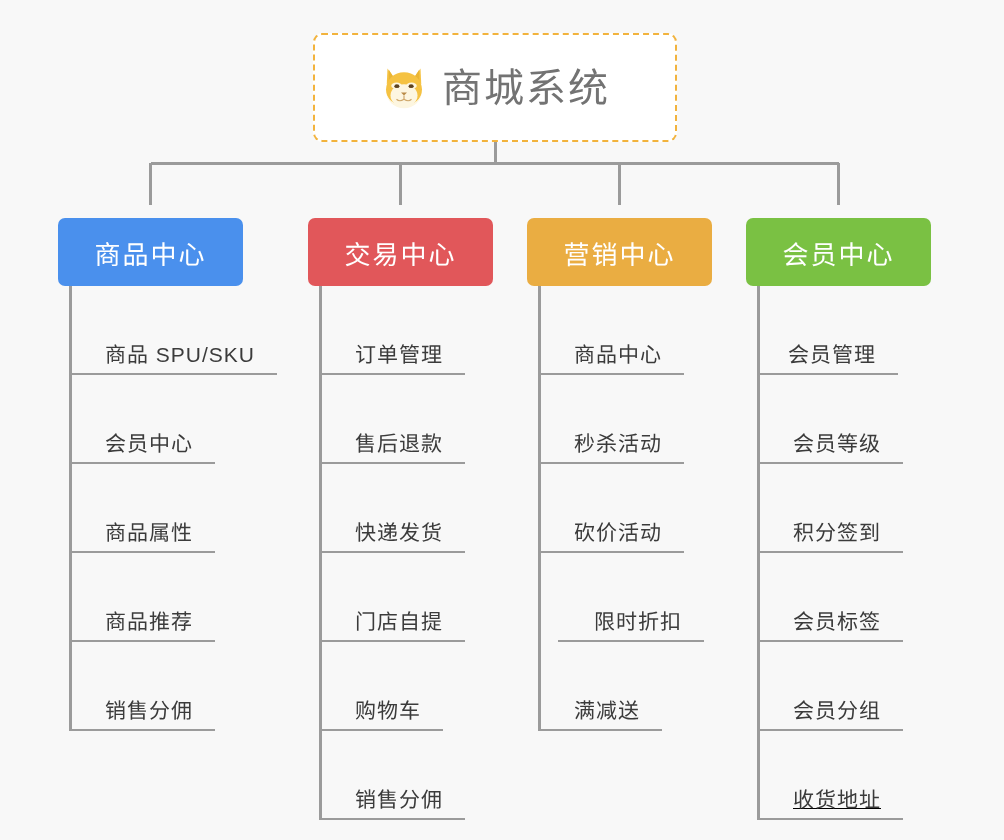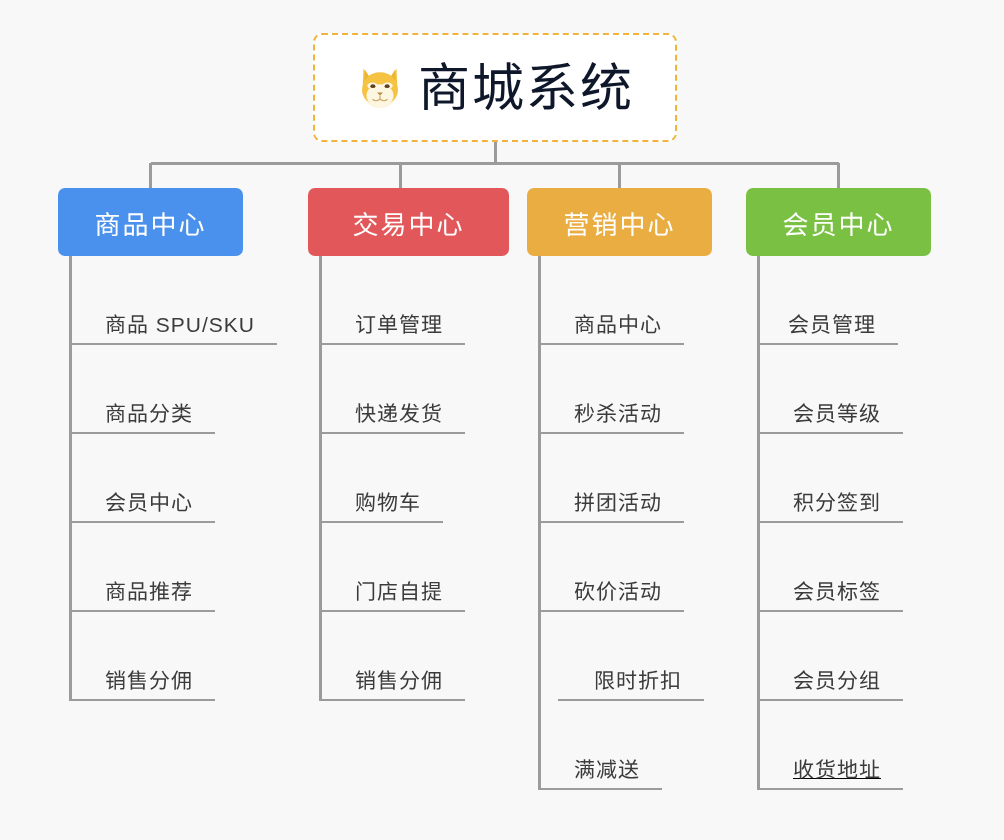--- a/index.html
+++ b/index.html
@@ -38,23 +38,23 @@
     justify-content: center;
     gap: 14px;
   }
   .root-icon {
     width: 48px;
     height: 48px;
     flex: 0 0 48px;
     position: relative;
   }
   .root-title {
-    font-size: 52px;
+    font-size: 40px;
     line-height: 1;
-    color: #0f172a;
+    color: #737373;
     letter-spacing: 2px;
     white-space: nowrap;
   }
 
   
   .connector-svg {
     position: absolute;
     left: 0;
     top: 0;
     width: 1004px;
@@ -65,21 +65,21 @@
   
   .columns {
     position: absolute;
     left: 0;
     top: 0;
     width: 1004px;
     height: 840px;
   }
   .column {
     position: absolute;
-    top: 188px;
+    top: 218px;
   }
   .cat-box {
     height: 68px;
     box-sizing: border-box;
     border-radius: 7px;
     display: flex;
     align-items: center;
     justify-content: center;
     color: #ffffff;
     font-size: 26px;
@@ -161,72 +161,72 @@
       <div class="column" style="left: 58px; width: 185px;">
         <div class="cat-box" style="background: rgb(74, 144, 237); width: 185px;">
           <span>商品中心</span>
         </div>
         <div class="leaves">
           <div class="spine" style="background: rgb(155, 155, 155);"></div>
           <div class="leaf">
             <span class="leaf-inner" style="border-bottom-color: rgb(155, 155, 155);"><span class="leaf-label">商品 SPU/SKU</span></span>
           </div>
           <div class="leaf">
-            <span class="leaf-inner" style="border-bottom-color: rgb(155, 155, 155);"><span class="leaf-label">商品分类</span></span>
-          </div>
-          <div class="leaf">
             <span class="leaf-inner" style="border-bottom-color: rgb(155, 155, 155);"><span class="leaf-label">会员中心</span></span>
           </div>
           <div class="leaf">
+            <span class="leaf-inner" style="border-bottom-color: rgb(155, 155, 155);"><span class="leaf-label">商品属性</span></span>
+          </div>
+          <div class="leaf">
             <span class="leaf-inner" style="border-bottom-color: rgb(155, 155, 155);"><span class="leaf-label">商品推荐</span></span>
           </div>
           <div class="leaf">
             <span class="leaf-inner" style="border-bottom-color: rgb(155, 155, 155);"><span class="leaf-label">销售分佣</span></span>
           </div>
         </div>
       </div>
       <div class="column" style="left: 308px; width: 185px;">
-        <div class="cat-box" style="background: rgb(225, 87, 90); width: 201px;">
+        <div class="cat-box" style="background: rgb(225, 87, 90); width: 185px;">
           <span>交易中心</span>
         </div>
         <div class="leaves">
           <div class="spine" style="background: rgb(155, 155, 155);"></div>
           <div class="leaf">
             <span class="leaf-inner" style="border-bottom-color: rgb(155, 155, 155);"><span class="leaf-label">订单管理</span></span>
           </div>
           <div class="leaf">
+            <span class="leaf-inner" style="border-bottom-color: rgb(155, 155, 155);"><span class="leaf-label">售后退款</span></span>
+          </div>
+          <div class="leaf">
             <span class="leaf-inner" style="border-bottom-color: rgb(155, 155, 155);"><span class="leaf-label">快递发货</span></span>
           </div>
           <div class="leaf">
+            <span class="leaf-inner" style="border-bottom-color: rgb(155, 155, 155);"><span class="leaf-label">门店自提</span></span>
+          </div>
+          <div class="leaf">
             <span class="leaf-inner" style="border-bottom-color: rgb(155, 155, 155);"><span class="leaf-label">购物车</span></span>
-          </div>
-          <div class="leaf">
-            <span class="leaf-inner" style="border-bottom-color: rgb(155, 155, 155);"><span class="leaf-label">门店自提</span></span>
           </div>
           <div class="leaf">
             <span class="leaf-inner" style="border-bottom-color: rgb(155, 155, 155);"><span class="leaf-label">销售分佣</span></span>
           </div>
         </div>
       </div>
       <div class="column" style="left: 527px; width: 185px;">
         <div class="cat-box" style="background: rgb(234, 173, 66); width: 185px;">
           <span>营销中心</span>
         </div>
         <div class="leaves">
           <div class="spine" style="background: rgb(155, 155, 155);"></div>
           <div class="leaf">
             <span class="leaf-inner" style="border-bottom-color: rgb(155, 155, 155);"><span class="leaf-label">商品中心</span></span>
           </div>
           <div class="leaf">
             <span class="leaf-inner" style="border-bottom-color: rgb(155, 155, 155);"><span class="leaf-label">秒杀活动</span></span>
           </div>
           <div class="leaf">
-            <span class="leaf-inner" style="border-bottom-color: rgb(155, 155, 155);"><span class="leaf-label">拼团活动</span></span>
-          </div>
-          <div class="leaf">
             <span class="leaf-inner" style="border-bottom-color: rgb(155, 155, 155);"><span class="leaf-label">砍价活动</span></span>
           </div>
           <div class="leaf">
             <span class="leaf-inner" style="border-bottom-color: rgb(155, 155, 155); margin-left: 20px;"><span class="leaf-label">限时折扣</span></span>
           </div>
           <div class="leaf">
             <span class="leaf-inner" style="border-bottom-color: rgb(155, 155, 155);"><span class="leaf-label">满减送</span></span>
           </div>
         </div>
       </div>

